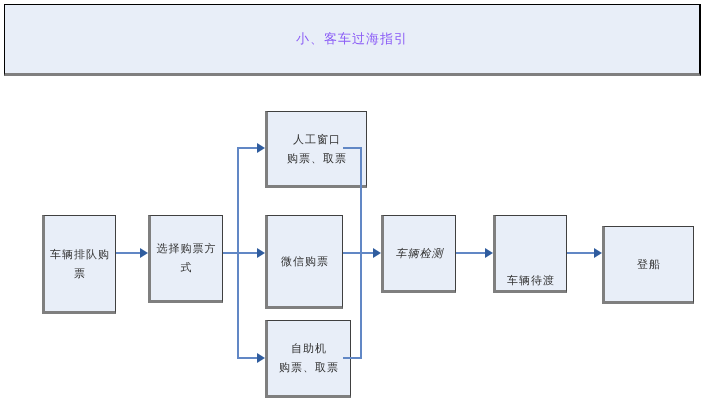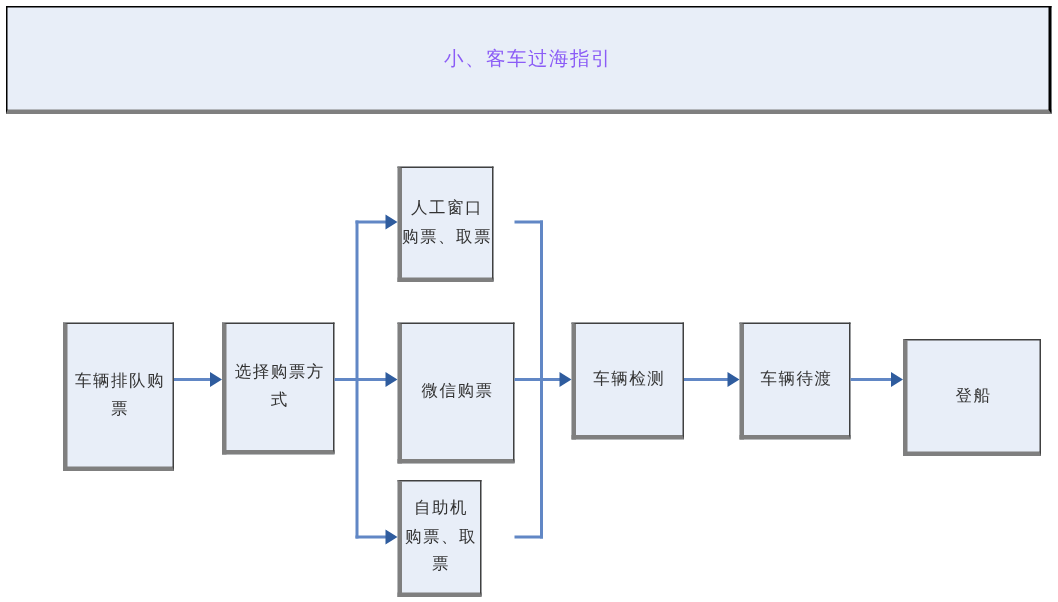--- a/index.html
+++ b/index.html
@@ -18,25 +18,25 @@
   
   .node{
     position:absolute;box-sizing:border-box;background:#e8eef8;
     border-top:1px solid #404040;border-right:1px solid #404040;
     border-left:3px solid #7f7f7f;border-bottom:3px solid #7f7f7f;
     display:flex;flex-direction:column;align-items:center;justify-content:center;
     font-size:11px;line-height:1.7;color:#333333;letter-spacing:1px;text-align:center;
   }
   .n-queue  {left:42px; top:215px;width:74px;height:99px;}
   .n-choose {left:148px;top:215px;width:75px;height:88px;}
-  .n-manual {left:265px;top:111px;width:64px;height:77px;}
+  .n-manual {left:265px;top:111px;width:102px;height:77px;}
   .n-wechat {left:265px;top:215px;width:78px;height:94px;}
-  .n-self   {left:265px;top:320px;width:56px;height:78px;}
-  .n-inspect{left:381px;top:215px;width:75px;height:78px;}
-  .n-wait   {left:493px;top:215px;width:74px;height:78px;}
+  .n-self   {left:265px;top:320px;width:86px;height:78px;}
+  .n-inspect{left:381px;top:215px;width:75px;height:78px;font-style:italic;}
+  .n-wait   {left:493px;top:215px;width:74px;height:78px;justify-content:flex-end;}
   .n-board  {left:602px;top:226px;width:92px;height:78px;}
   
   .hline,.vline{position:absolute;background:#6187c5;}
   .hline{height:2px;}
   .vline{width:2px;}
   .ah{
     position:absolute;width:0;height:0;
     border-top:5px solid transparent;border-bottom:5px solid transparent;
     border-left:8px solid #2f5c9e;
   }

